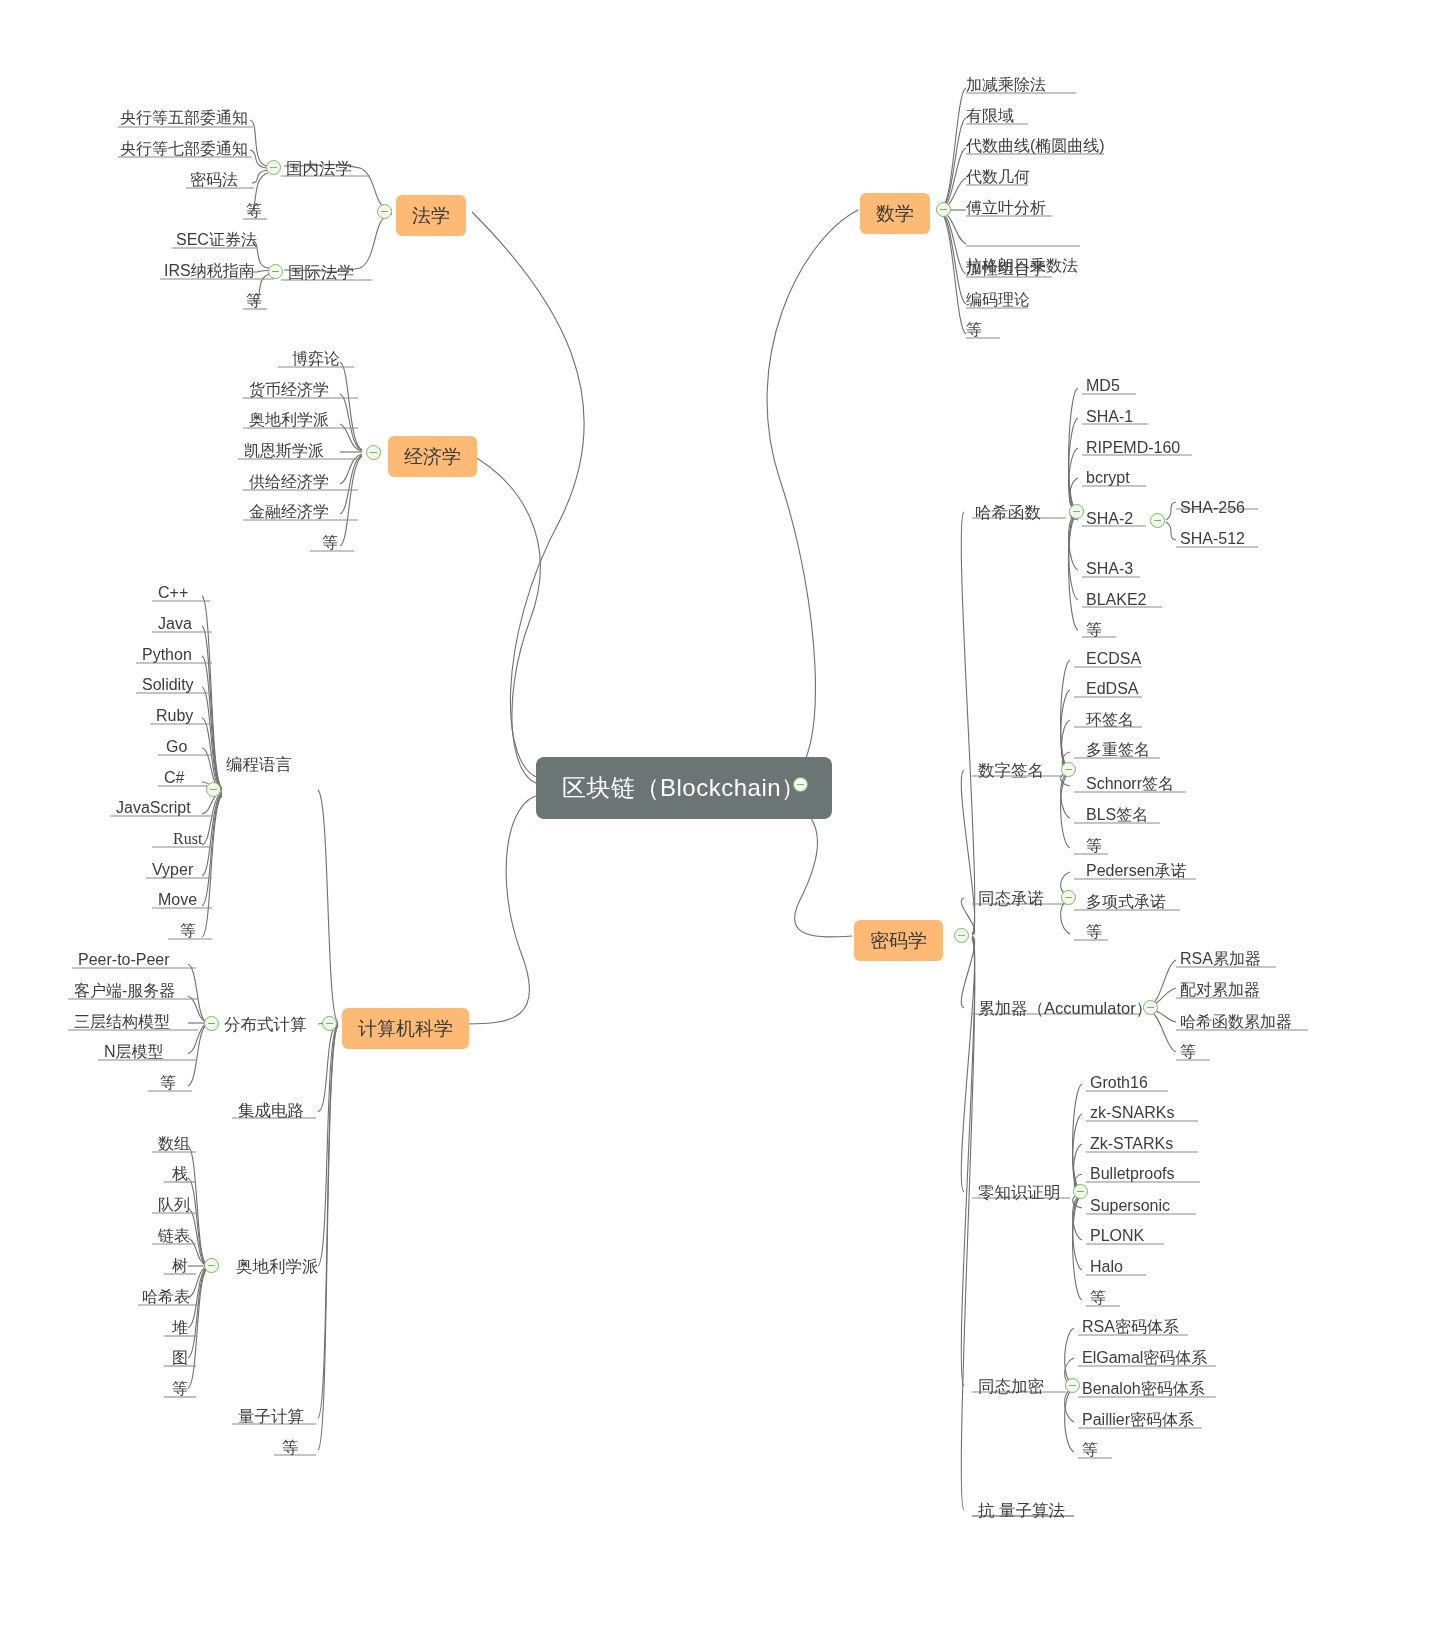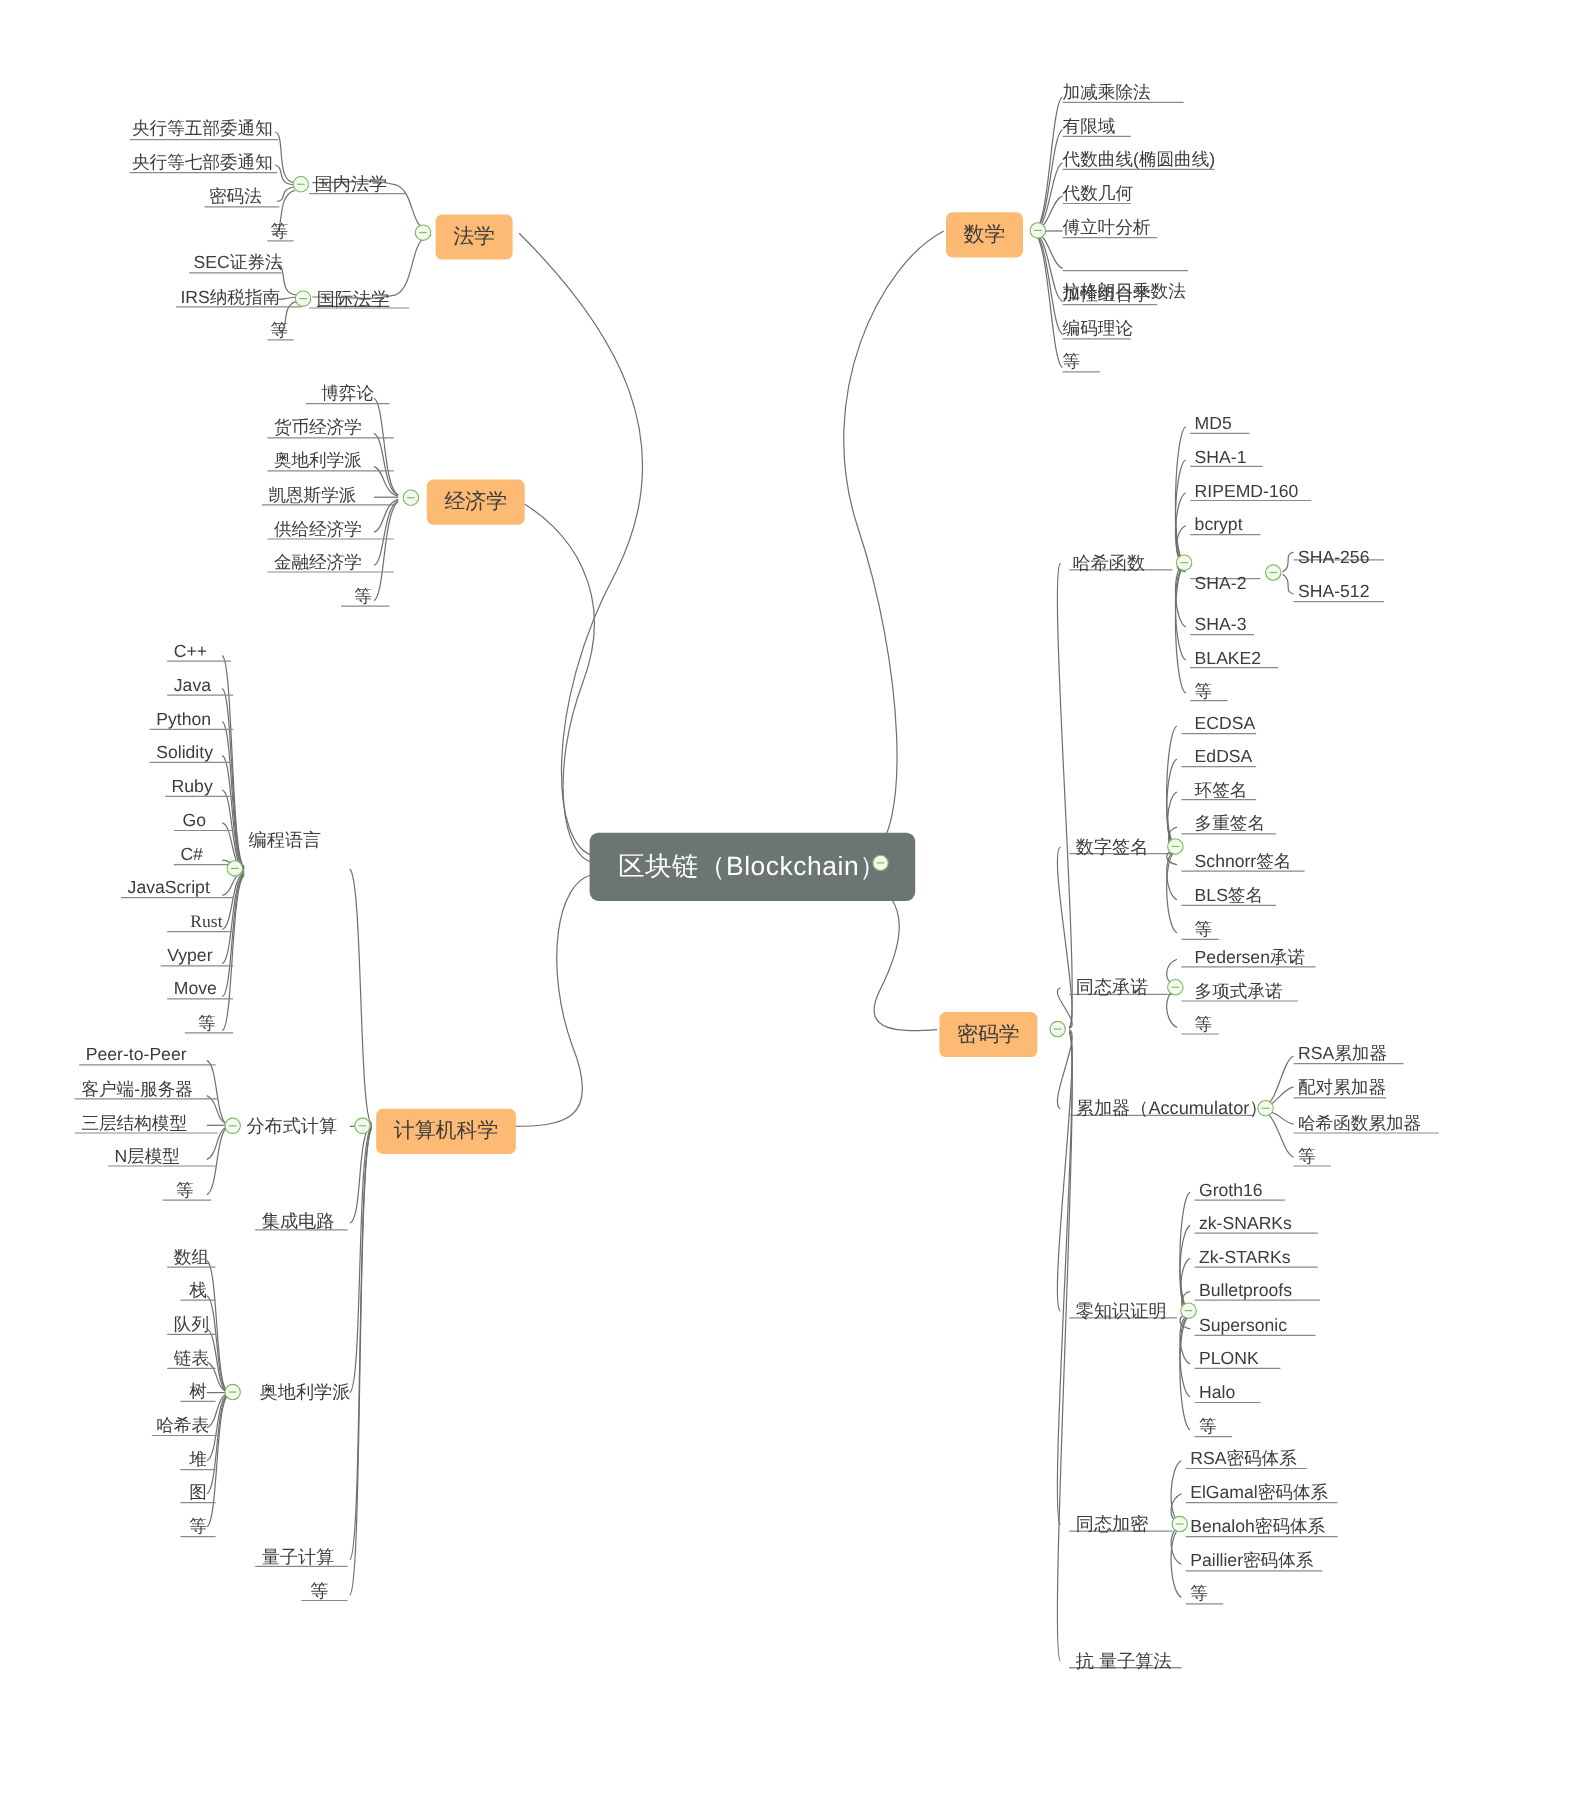--- a/index.html
+++ b/index.html
@@ -300,21 +300,21 @@
   <div class="node cat" style="left:396px;top:195px;">法学</div>
   <div class="toggle" style="left:377px;top:204px;"></div>
 
   <div class="node sub" style="left:286px;top:160px;">国内法学</div>
   <div class="toggle" style="left:266px;top:160px;"></div>
   <div class="node leaf" style="left:120px;top:110px;">央行等五部委通知</div>
   <div class="node leaf" style="left:120px;top:141px;">央行等七部委通知</div>
   <div class="node leaf" style="left:190px;top:172px;">密码法</div>
   <div class="node leaf" style="left:246px;top:203px;">等</div>
 
-  <div class="node sub" style="left:288px;top:264px;text-decoration:underline;">国际法学</div>
+  <div class="node sub" style="left:288px;top:264px;">国际法学</div>
   <div class="toggle" style="left:268px;top:264px;"></div>
   <div class="node leaf" style="left:176px;top:232px;">SEC证券法</div>
   <div class="node leaf" style="left:164px;top:263px;">IRS纳税指南</div>
   <div class="node leaf" style="left:246px;top:293px;">等</div>
 
   <div class="node cat" style="left:388px;top:436px;">经济学</div>
   <div class="toggle" style="left:366px;top:445px;"></div>
   <div class="node leaf" style="left:292px;top:351px;">博弈论</div>
   <div class="node leaf" style="left:249px;top:382px;text-align:right;">货币经济学</div>
   <div class="node leaf" style="left:249px;top:412px;">奥地利学派</div>
@@ -380,21 +380,21 @@
 
   <div class="node cat" style="left:854px;top:920px;">密码学</div>
   <div class="toggle" style="left:954px;top:928px;"></div>
 
   <div class="node sub" style="left:975px;top:504px;">哈希函数</div>
   <div class="toggle" style="left:1069px;top:504px;"></div>
   <div class="node leaf" style="left:1086px;top:378px;">MD5</div>
   <div class="node leaf" style="left:1086px;top:409px;">SHA-1</div>
   <div class="node leaf" style="left:1086px;top:440px;">RIPEMD-160</div>
   <div class="node leaf" style="left:1086px;top:470px;">bcrypt</div>
-  <div class="node leaf" style="left:1086px;top:511px;margin-top:12px;">SHA-2</div>
+  <div class="node leaf" style="left:1086px;top:511px;">SHA-2</div>
   <div class="node leaf" style="left:1086px;top:561px;">SHA-3</div>
   <div class="node leaf" style="left:1086px;top:592px;">BLAKE2</div>
   <div class="node leaf" style="left:1086px;top:622px;">等</div>
   <div class="toggle" style="left:1150px;top:513px;"></div>
   <div class="node leaf" style="left:1180px;top:500px;">SHA-256</div>
   <div class="node leaf" style="left:1180px;top:531px;">SHA-512</div>
 
   <div class="node sub" style="left:978px;top:762px;">数字签名</div>
   <div class="toggle" style="left:1061px;top:762px;"></div>
   <div class="node leaf" style="left:1086px;top:651px;">ECDSA</div>

